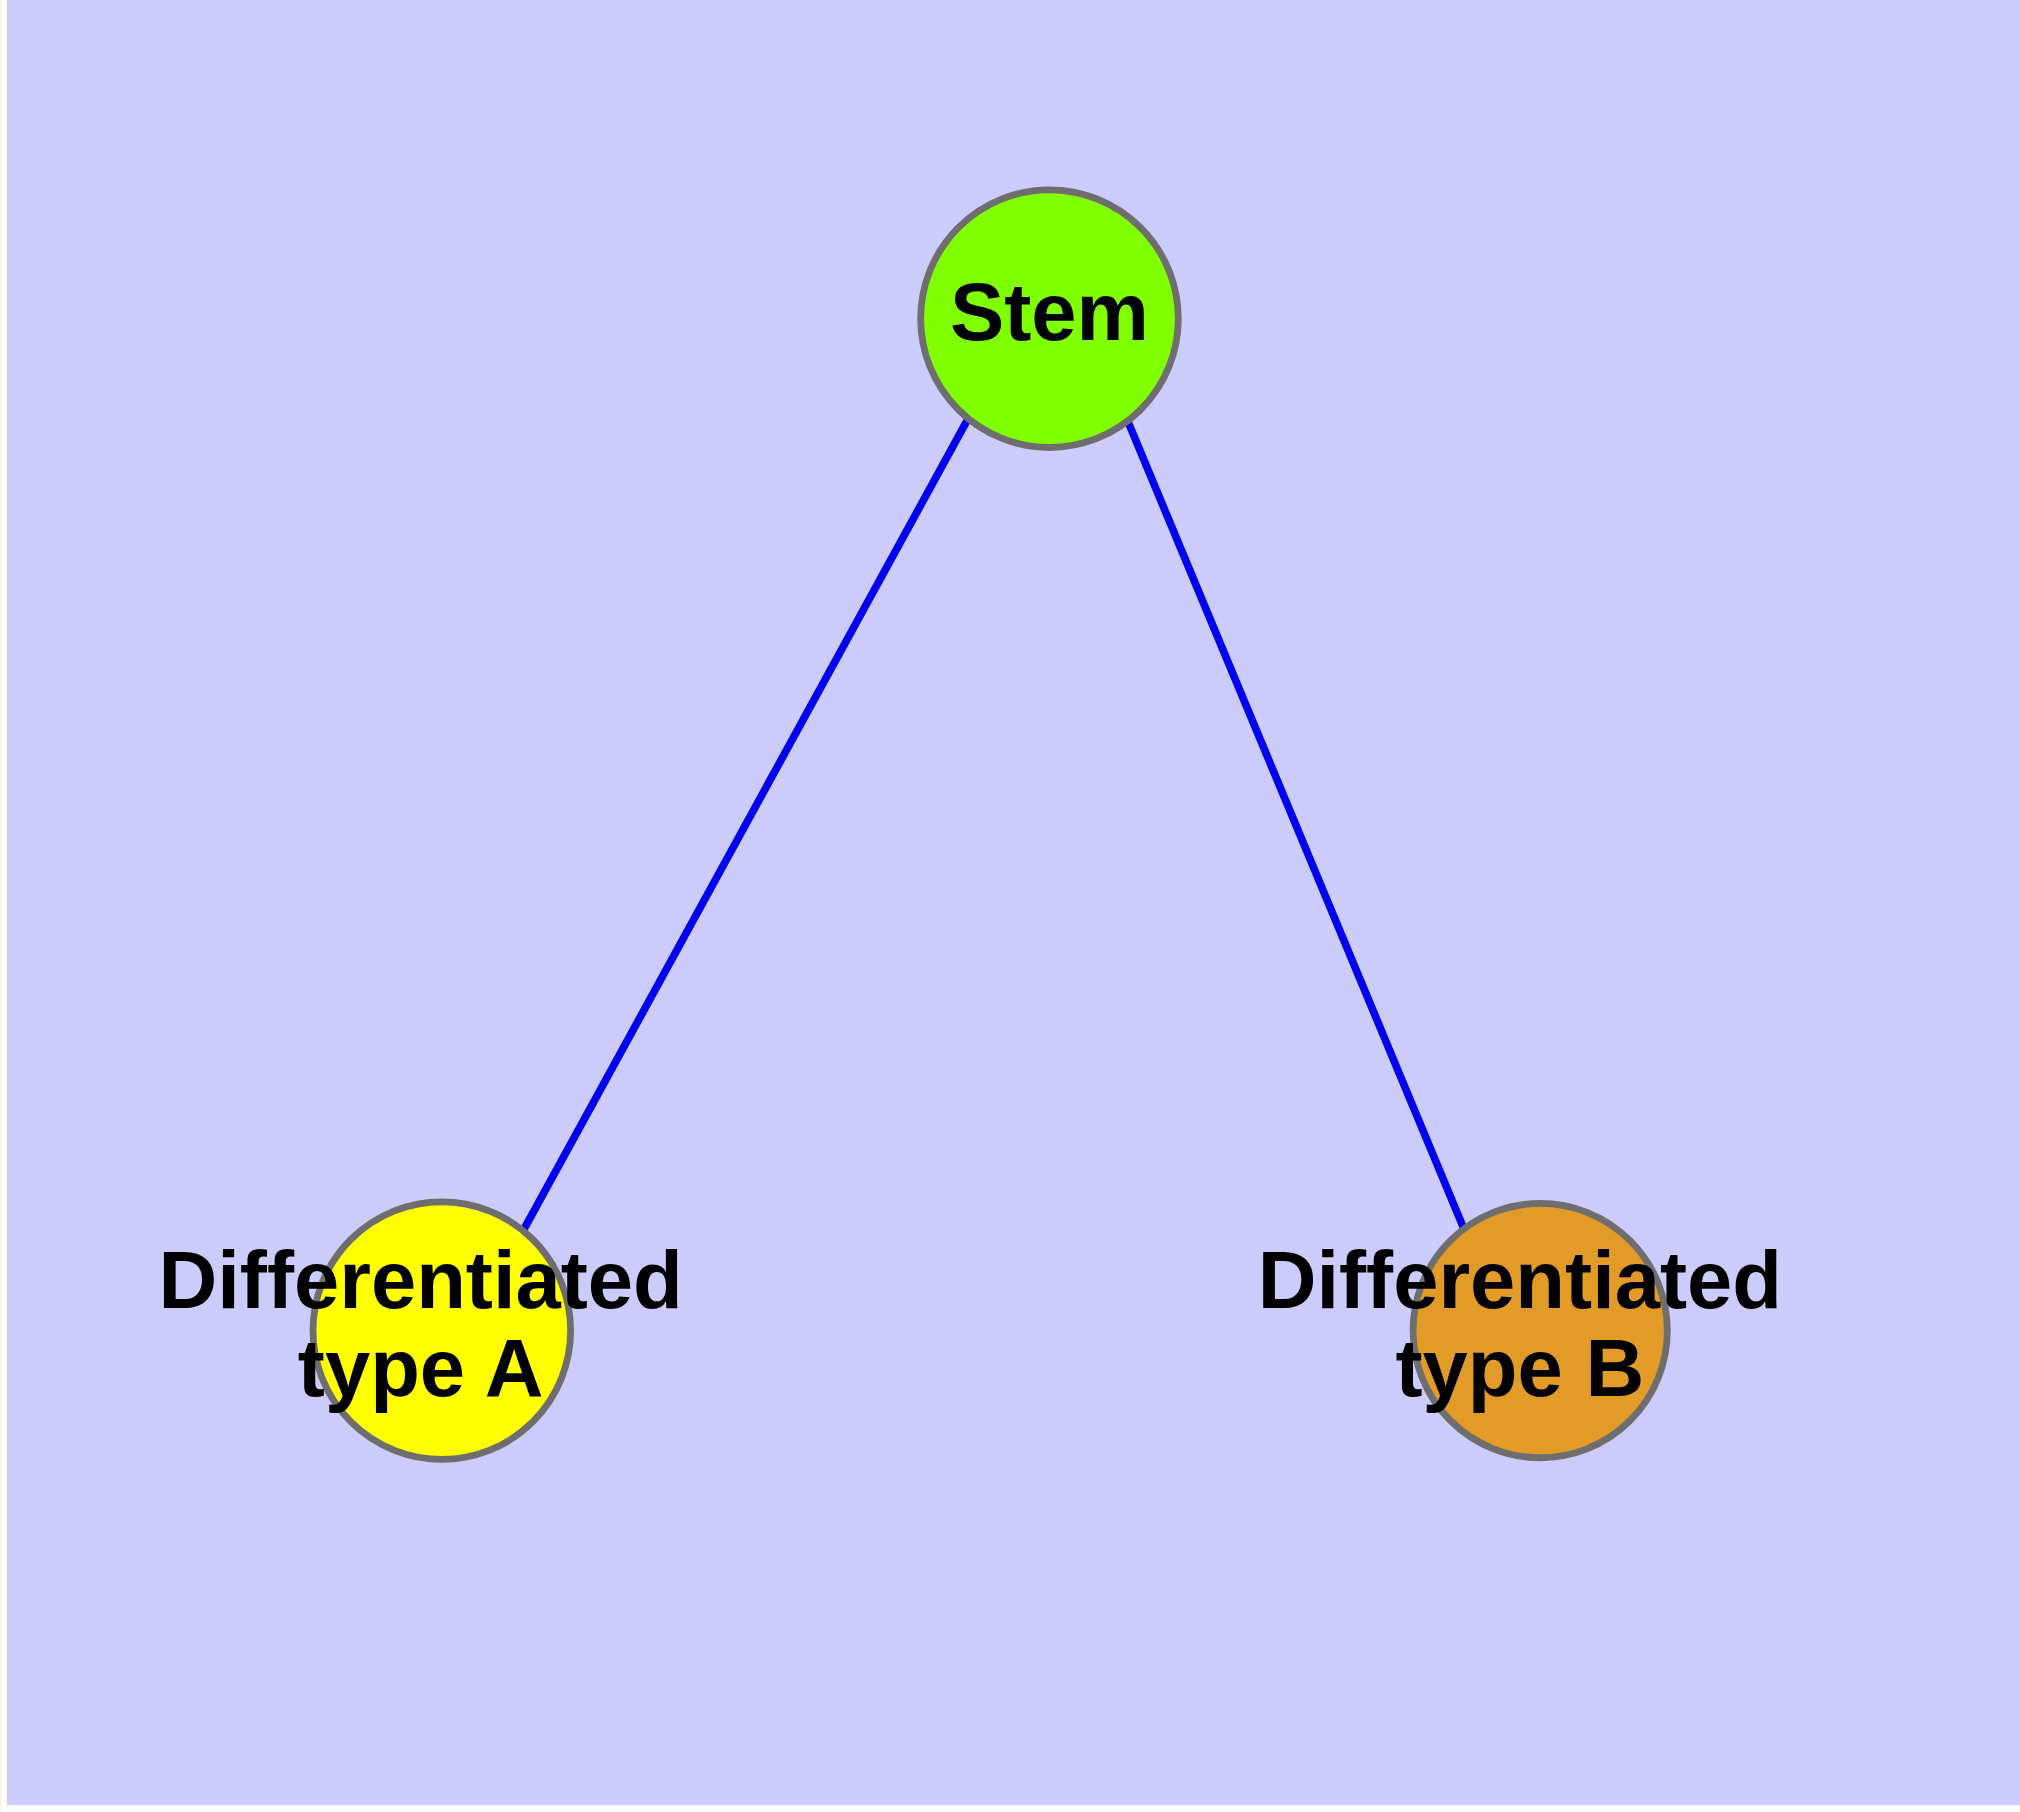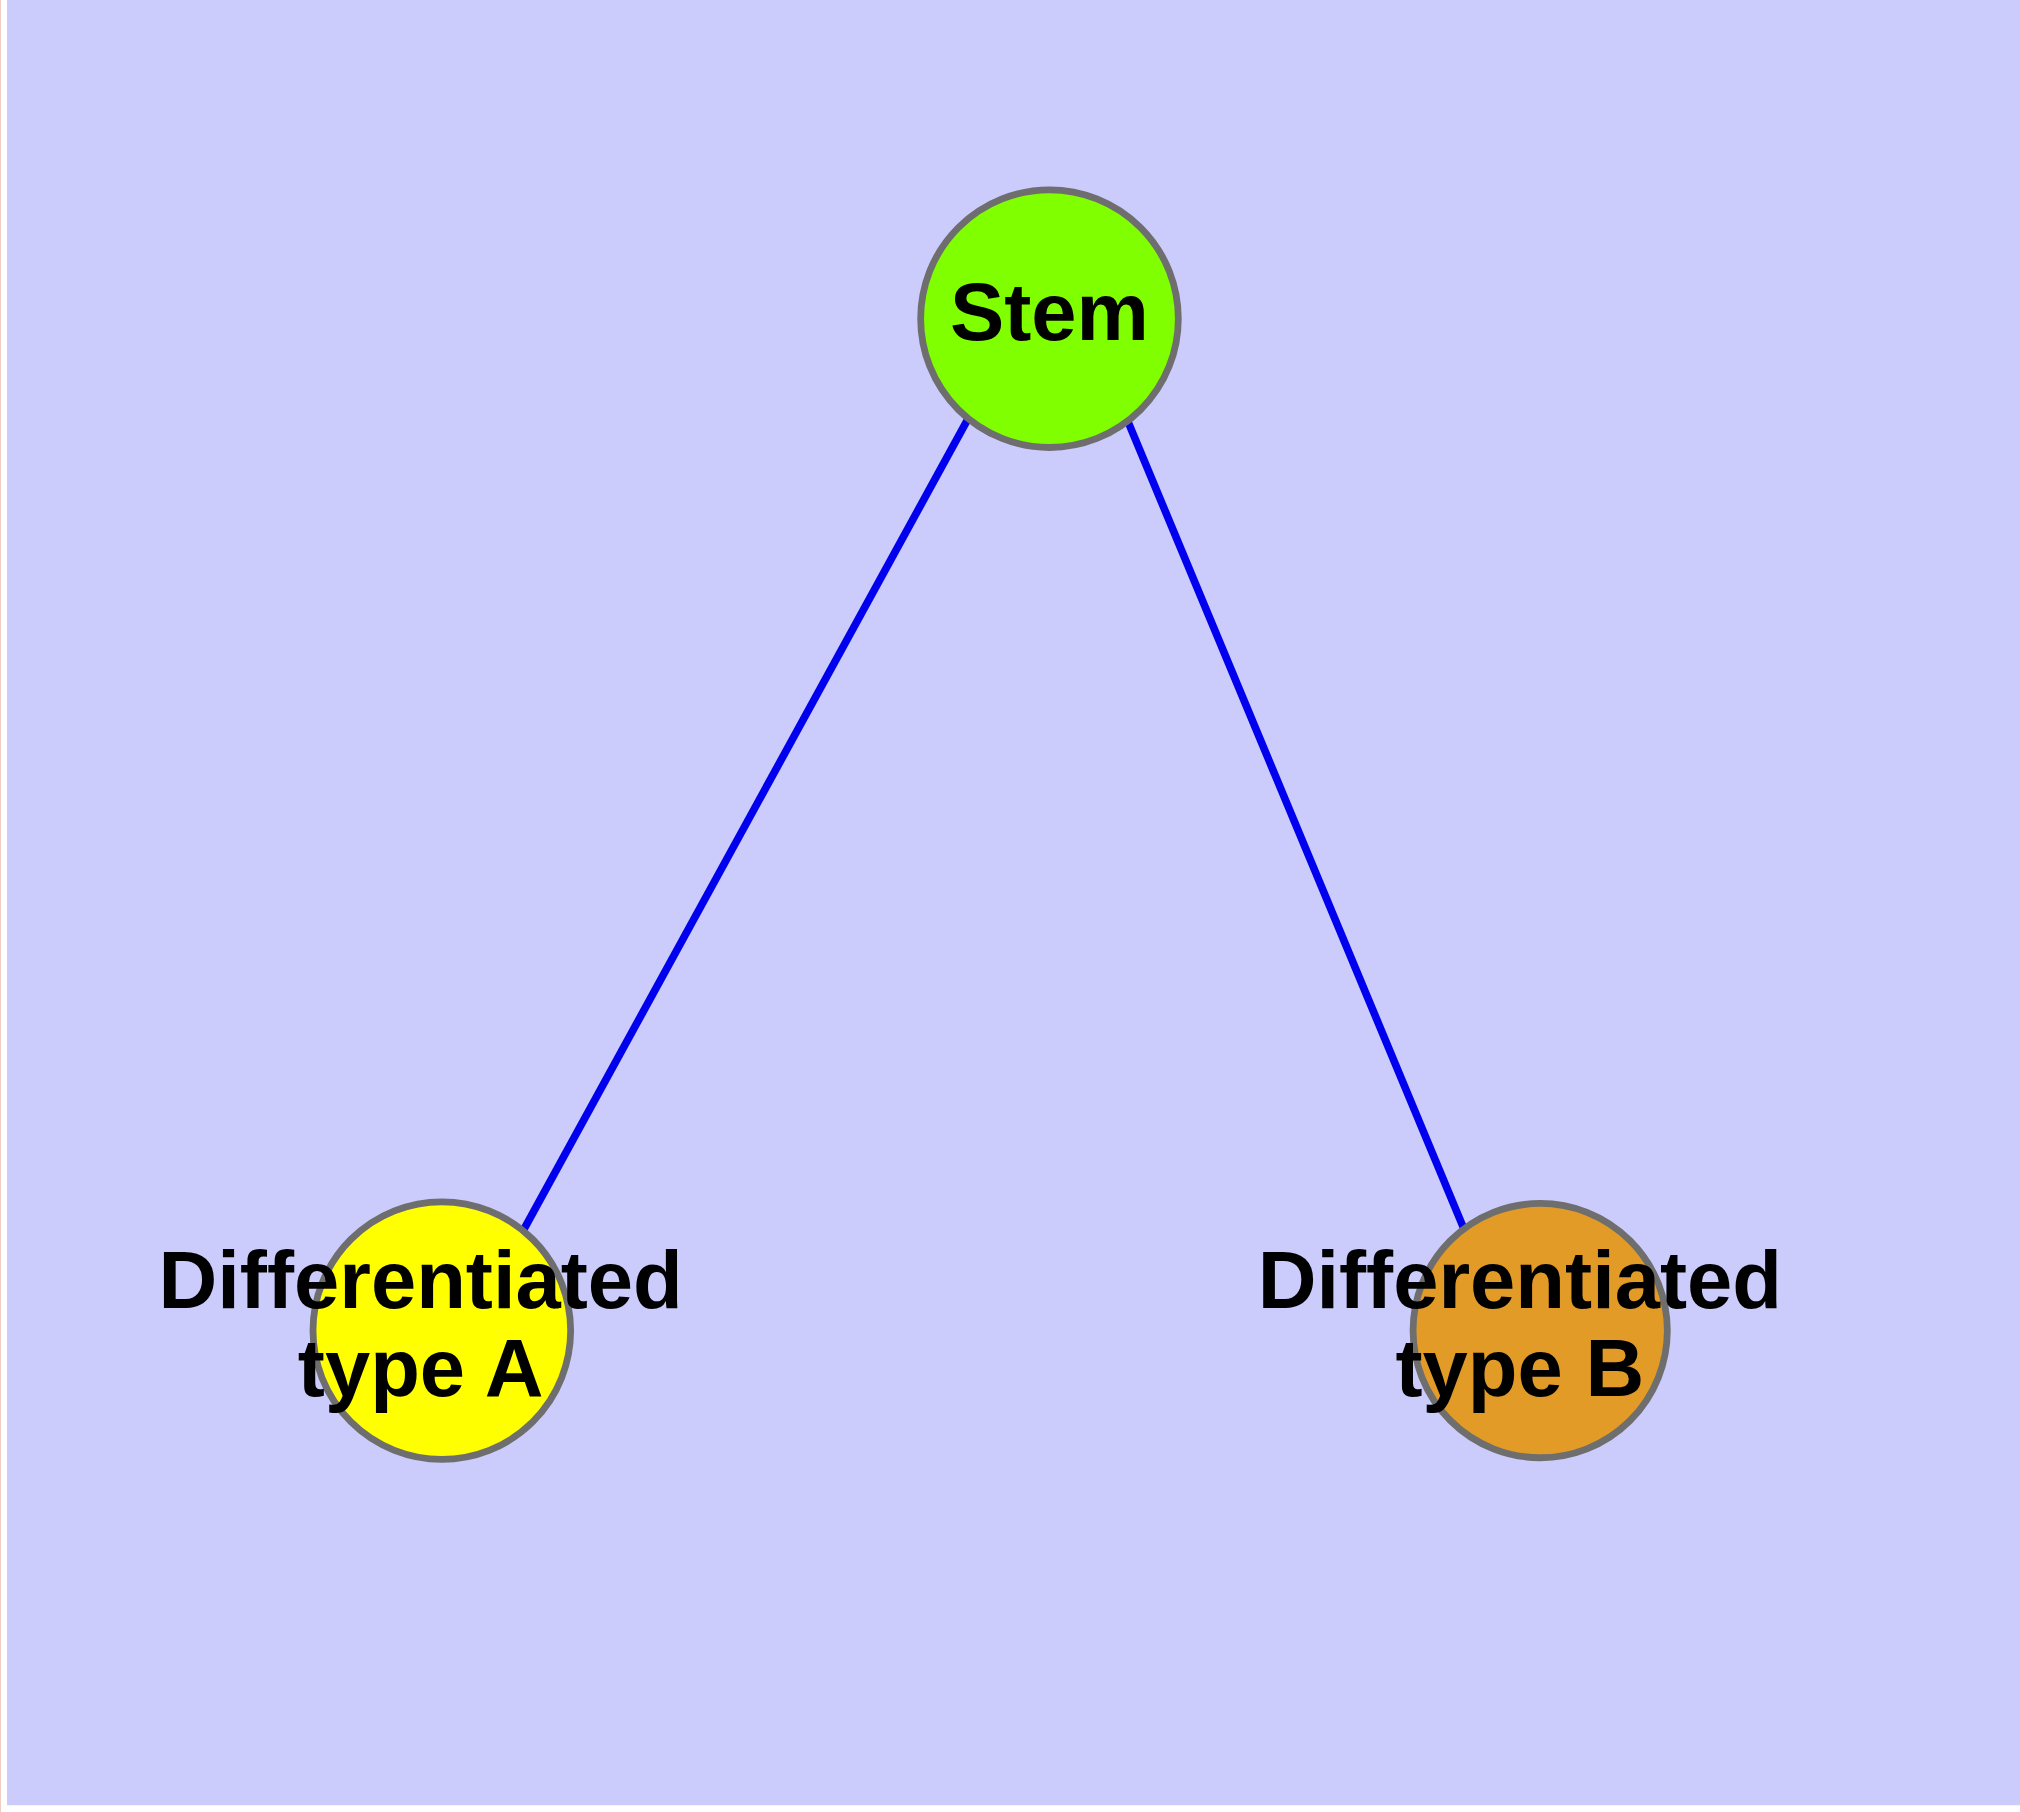--- a/index.html
+++ b/index.html
@@ -11,21 +11,21 @@
   body {
     width: 2021px;
     height: 1812px;
     overflow: hidden;
     font-family: "Liberation Sans", sans-serif;
   }
   #graph-canvas {
     position: relative;
     width: 1825px;
     height: 1812px;
-    background: #c2410c;
+    background: #fdba74;
   }
   #graph-svg {
     position: absolute;
     top: 0;
     left: 0;
     display: block;
   }
   .node-label {
     font-family: "Liberation Sans", sans-serif;
     font-weight: bold;

